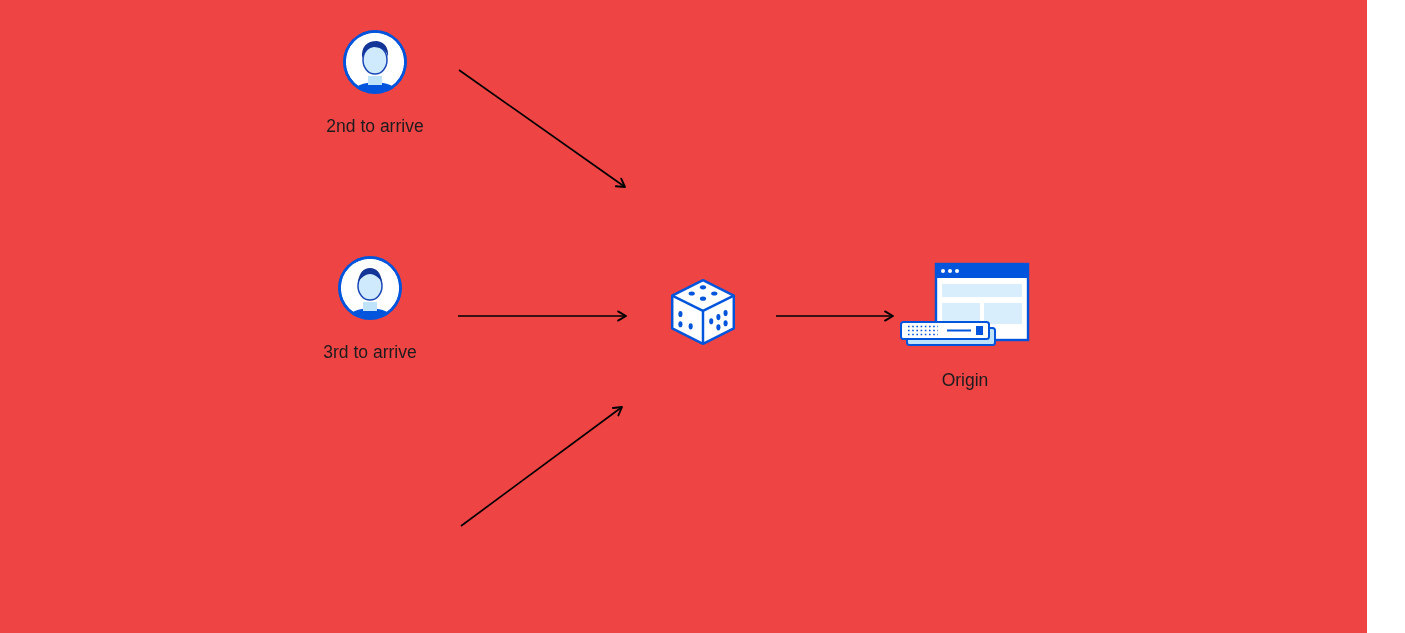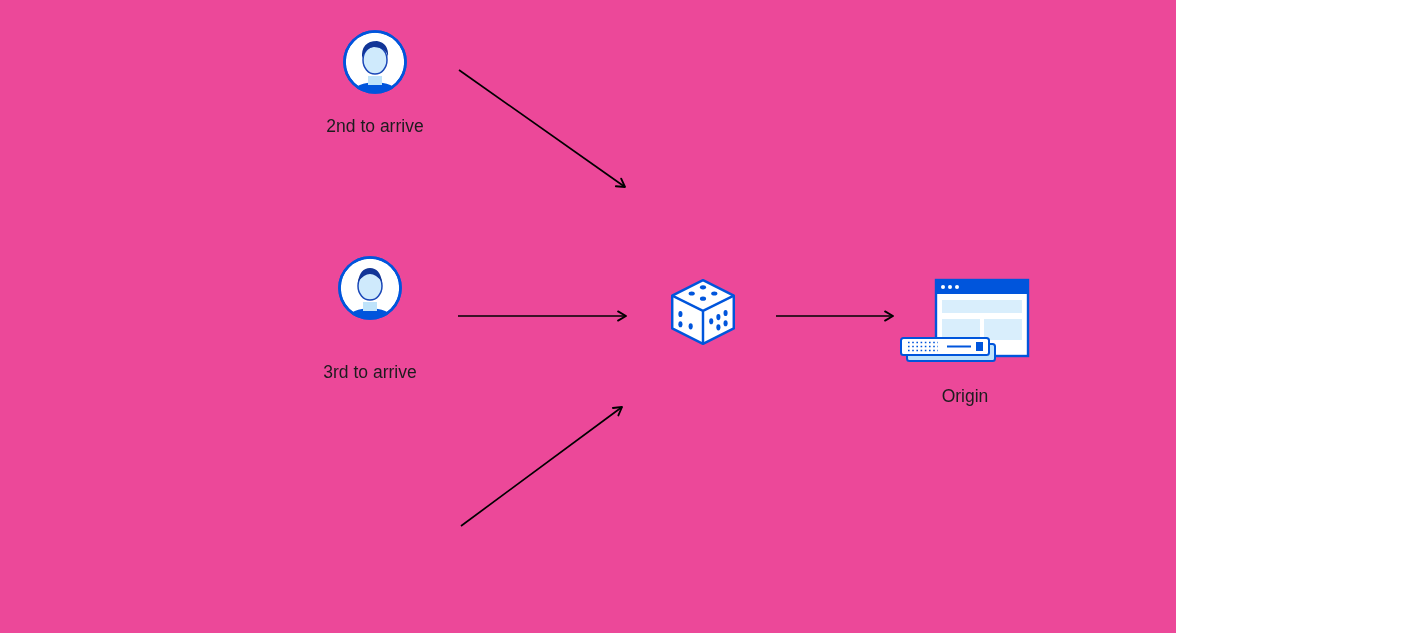--- a/index.html
+++ b/index.html
@@ -3,23 +3,23 @@
 <meta charset="utf-8">
 <style>
   html, body {
     margin: 0;
     padding: 0;
     background: #ffffff;
     font-family: "Liberation Sans", sans-serif;
   }
   .canvas {
     position: relative;
-    width: 1176px;
+    width: 1367px;
     height: 633px;
-    background: #ec4899;
+    background: #ef4444;
     overflow: hidden;
   }
   .arrows-layer {
     position: absolute;
     left: 0;
     top: 0;
     width: 1405px;
     height: 633px;
     pointer-events: none;
   }
@@ -34,24 +34,24 @@
     font-size: 17.5px;
     color: #1c1c1e;
     line-height: 1.2;
     white-space: nowrap;
     text-align: center;
   }
   .origin-label {
     margin-top: 16px;
   }
   .node-user-second { left: 300px; top: 28px;  width: 150px; }
-  .node-user-third  { left: 295px; top: 254px; width: 150px; gap: 20px; }
+  .node-user-third  { left: 295px; top: 254px; width: 150px; }
   .node-user-first  { left: 295px; top: 482px; width: 150px; }
   .node-dice        { left: 664px; top: 274px; width: 78px;  }
-  .node-origin      { left: 898px; top: 262px; width: 134px; margin-top: 16px; }
+  .node-origin      { left: 898px; top: 262px; width: 134px; }
 </style>
 </head>
 <body>
 
 <div class="canvas">
 
   <svg class="arrows-layer" width="1405" height="633" viewBox="0 0 1405 633">
     <defs>
       <marker id="arrowhead" viewBox="0 0 9 9" refX="7" refY="4.5" markerWidth="7" markerHeight="7" orient="auto">
         <path d="M1,1 L7,4.5 L1,8" fill="none" stroke="#000000" stroke-width="1.4" stroke-linecap="round" stroke-linejoin="round"></path>

